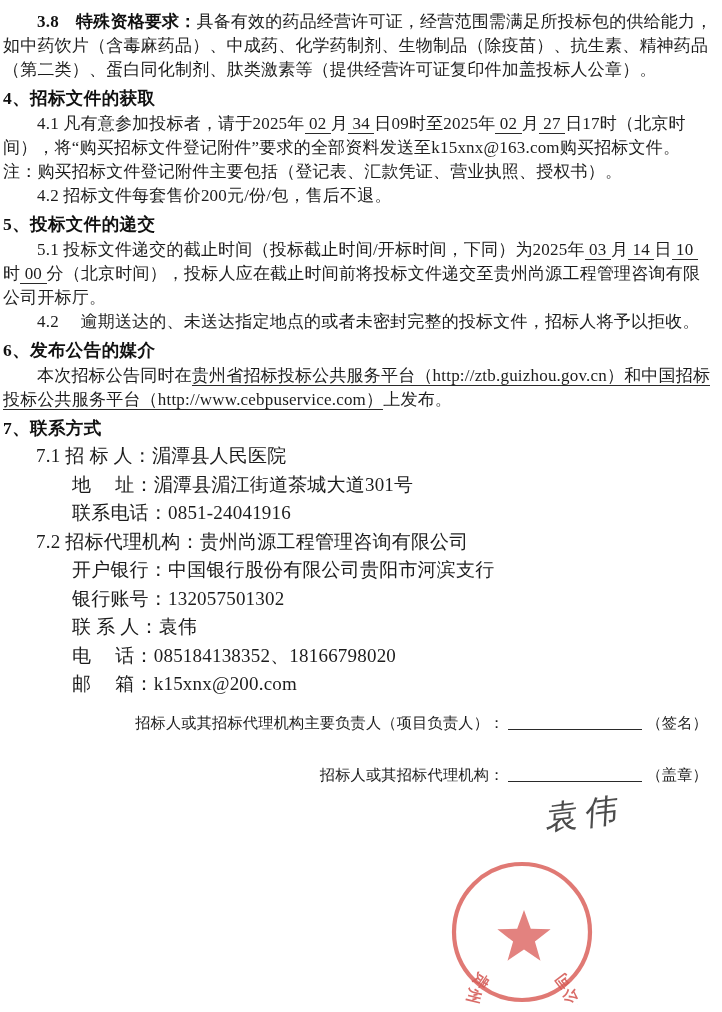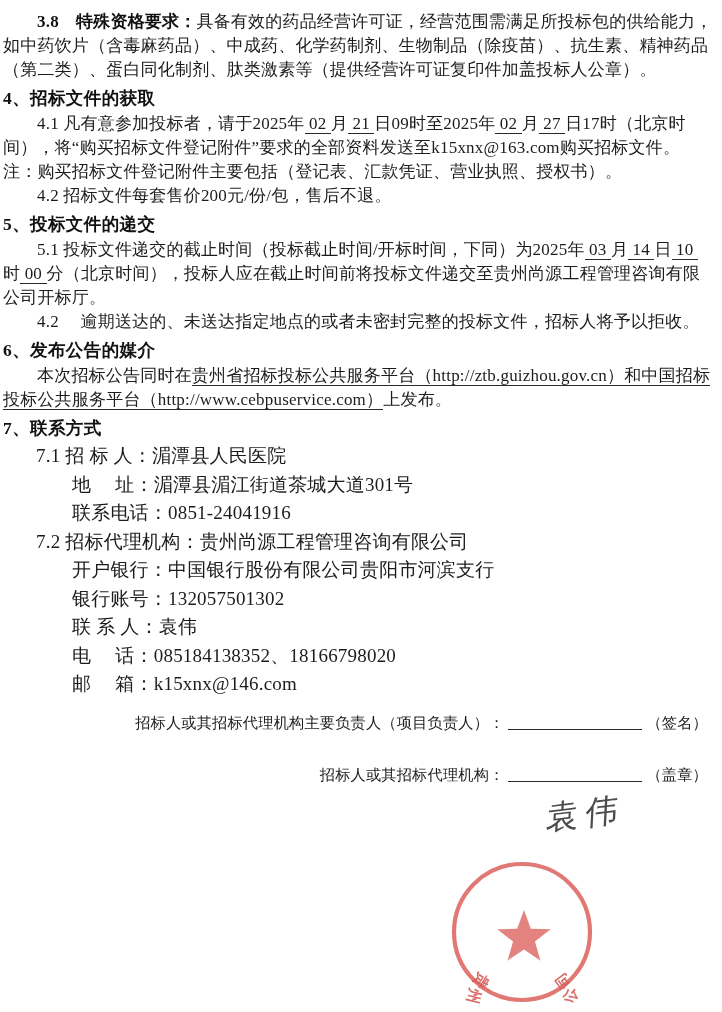--- a/index.html
+++ b/index.html
@@ -55,21 +55,21 @@
 </style>
 </head>
 <body>
 
 <div class="page">
 
   <p class="para"><span class="blabel">3.8　特殊资格要求：</span><span>具备有效的药品经营许可证，经营范围需满足所投标包的供给能力，如中药饮片（含毒麻药品）、中成药、化学药制剂、生物制品（除疫苗）、抗生素、精神药品（第二类）、蛋白同化制剂、肽类激素等（提供经营许可证复印件加盖投标人公章）。</span></p>
 
   <div class="hd">4、招标文件的获取</div>
 
-  <p class="para"><span>4.1 凡有意参加投标者，请于2025年</span><span class="uv"> 02 </span><span>月</span><span class="uv"> 21 </span><span>日09时至2025年</span><span class="uv"> 02 </span><span>月</span><span class="uv"> 27 </span><span>日17时（北京时间），将“购买招标文件登记附件”要求的全部资料发送至k15xnx@163.com购买招标文件。注：购买招标文件登记附件主要包括（登记表、汇款凭证、营业执照、授权书）。</span></p>
+  <p class="para"><span>4.1 凡有意参加投标者，请于2025年</span><span class="uv"> 02 </span><span>月</span><span class="uv"> 34 </span><span>日09时至2025年</span><span class="uv"> 02 </span><span>月</span><span class="uv"> 27 </span><span>日17时（北京时间），将“购买招标文件登记附件”要求的全部资料发送至k15xnx@163.com购买招标文件。注：购买招标文件登记附件主要包括（登记表、汇款凭证、营业执照、授权书）。</span></p>
 
   <p class="para">4.2 招标文件每套售价200元/份/包，售后不退。</p>
 
   <div class="hd">5、投标文件的递交</div>
 
   <p class="para"><span>5.1 投标文件递交的截止时间（投标截止时间/开标时间，下同）为2025年</span><span class="uv"> 03 </span><span>月</span><span class="uv"> 14 </span><span>日</span><span class="uv"> 10 </span><span>时</span><span class="uv"> 00 </span><span>分（北京时间），投标人应在截止时间前将投标文件递交至贵州尚源工程管理咨询有限公司开标厅。</span></p>
 
   <p class="para">4.2　 逾期送达的、未送达指定地点的或者未密封完整的投标文件，招标人将予以拒收。</p>
 
   <div class="hd">6、发布公告的媒介</div>
@@ -79,21 +79,21 @@
   <div class="hd">7、联系方式</div>
 
   <div class="cline ind2">7.1 招 标 人：湄潭县人民医院</div>
   <div class="cline ind4">地　 址：湄潭县湄江街道茶城大道301号</div>
   <div class="cline ind4">联系电话：0851-24041916</div>
   <div class="cline ind2">7.2 招标代理机构：贵州尚源工程管理咨询有限公司</div>
   <div class="cline ind4">开户银行：中国银行股份有限公司贵阳市河滨支行</div>
   <div class="cline ind4">银行账号：132057501302</div>
   <div class="cline ind4">联 系 人：袁伟</div>
   <div class="cline ind4">电　 话：085184138352、18166798020</div>
-  <div class="cline ind4">邮　 箱：k15xnx@146.com</div>
+  <div class="cline ind4">邮　 箱：k15xnx@200.com</div>
 
   <div class="srow sig"><span>招标人或其招标代理机构主要负责人（项目负责人）： </span><span class="blank"></span><span> （签名）</span></div>
 
   <div class="srow seal"><span>招标人或其招标代理机构： </span><span class="blank"></span><span> （盖章）</span></div>
 
   <div class="handwriting">袁伟</div>
 
   <svg class="stamp" viewBox="0 0 146 146" xmlns="http://www.w3.org/2000/svg">
     <circle cx="73" cy="73" r="68" fill="none" stroke="#d85550" stroke-width="4.2" opacity="0.88"></circle>
     <polygon points="75,51 68.2,69.7 48.4,70.3 64.1,82.6 58.5,101.7 75,90.5 91.5,101.7 85.9,82.6 101.6,70.3 81.8,69.7" fill="#d85550" opacity="0.82"></polygon>

